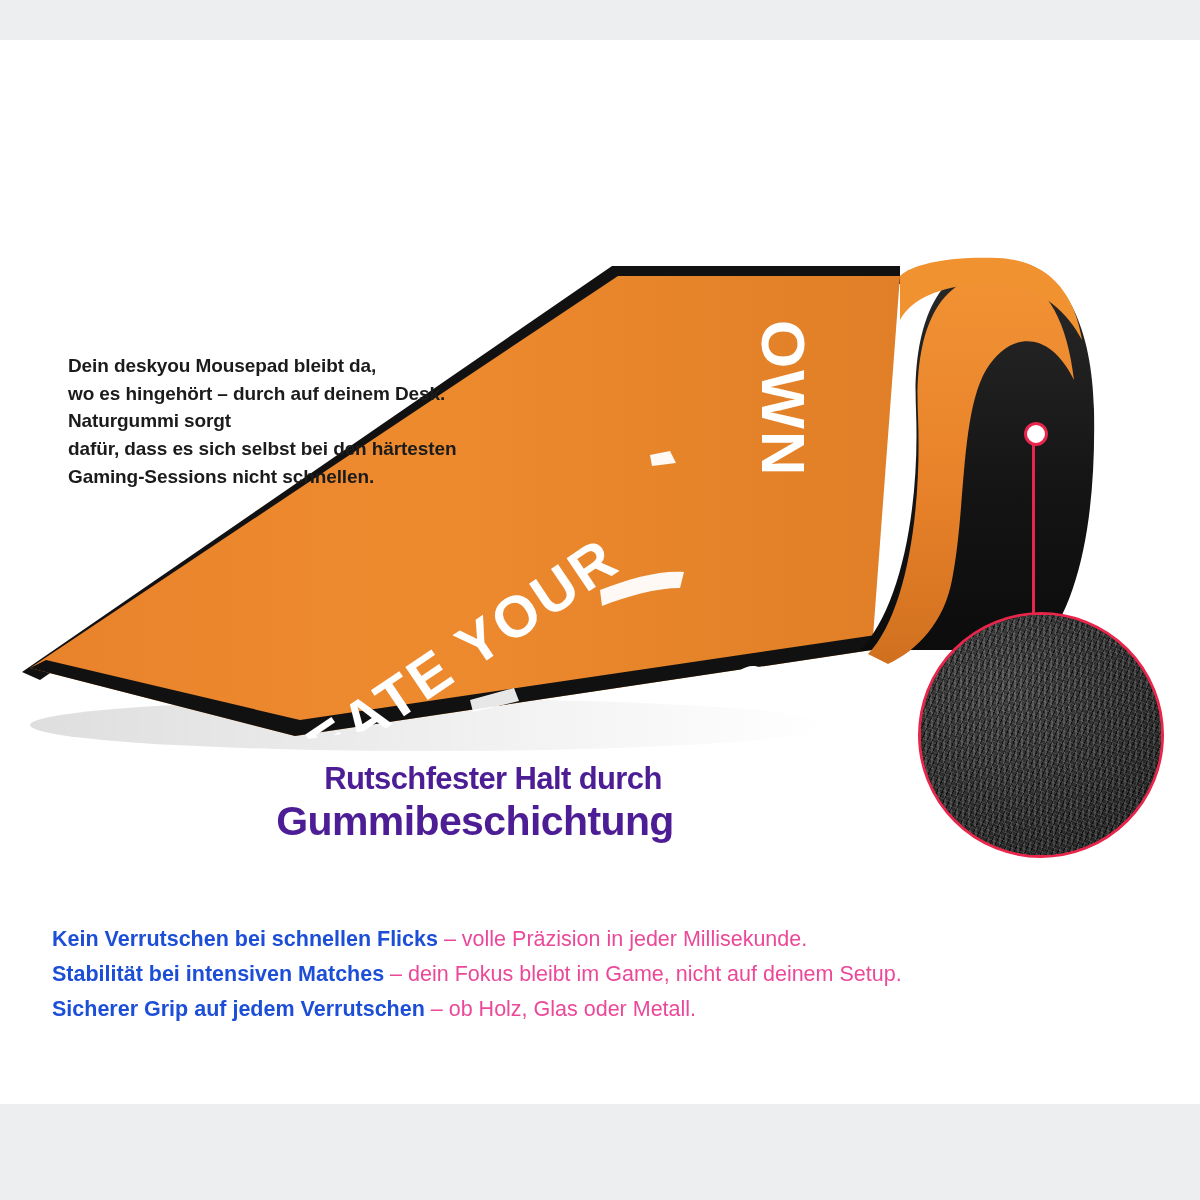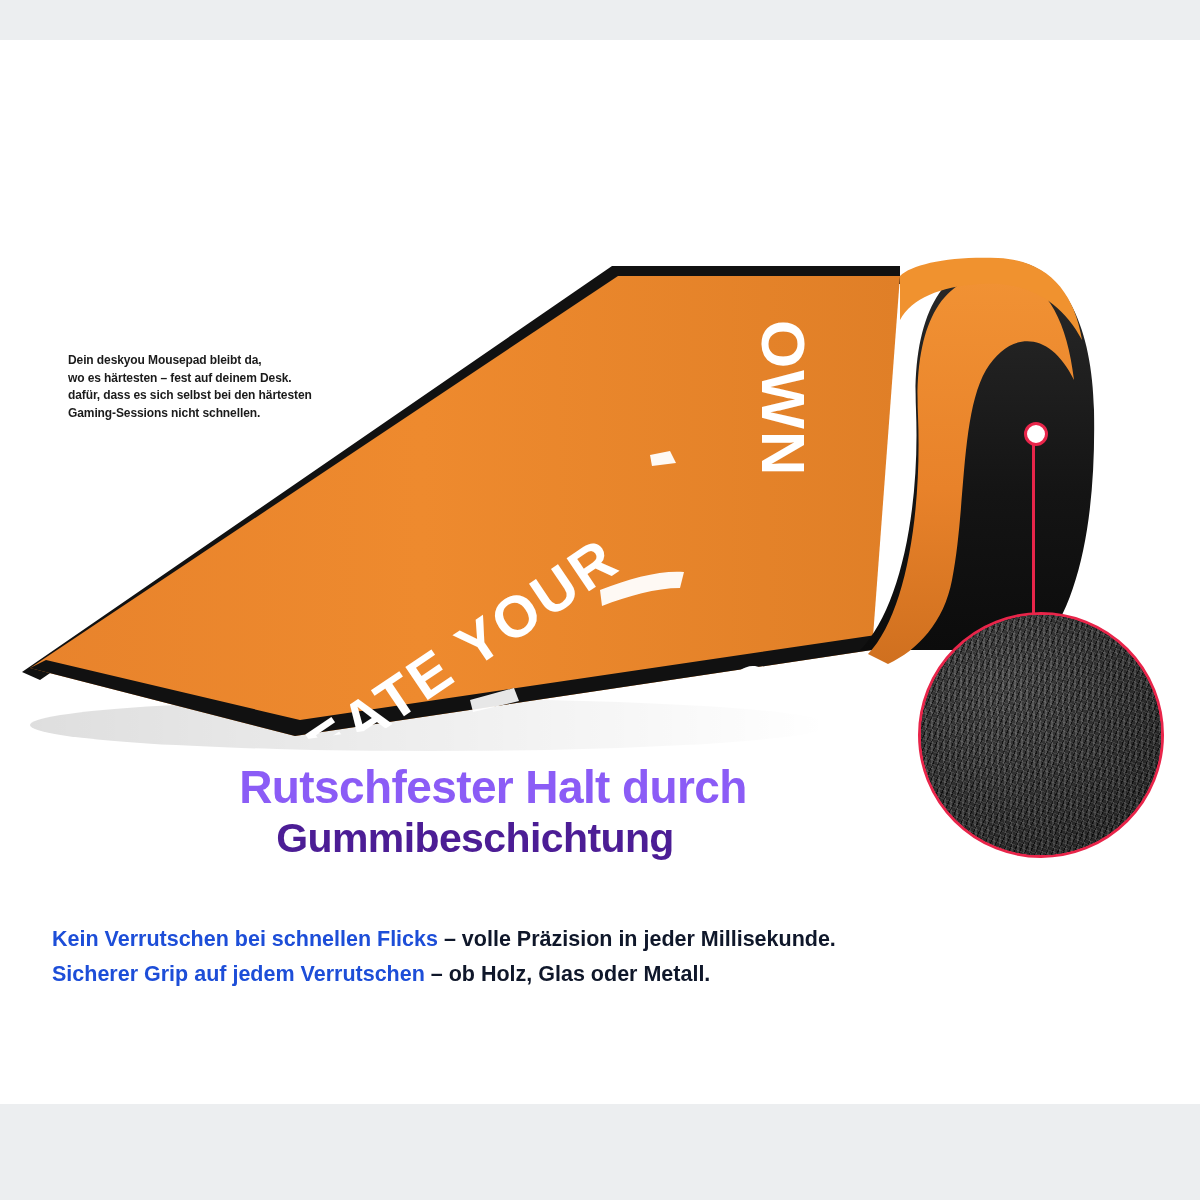--- a/index.html
+++ b/index.html
@@ -46,40 +46,40 @@
     height: 620px;
   }
   .pad-wrap svg { display: block; }
 
   
   .desc {
     position: absolute;
     left: 68px;
     top: 352px;
     width: 470px;
-    font-size: 12px;
+    font-size: 19px;
     font-weight: bold;
     line-height: 1.46;
     color: #1b1b1b;
     letter-spacing: -0.1px;
   }
   .desc div { white-space: nowrap; }
 
   
   .headline {
     position: absolute;
     left: 0;
     top: 762px;
     width: 950px;
     text-align: center;
   }
   .headline .line1 {
-    font-size: 46px;
-    font-weight: bold;
-    color: #8b5cf6;
+    font-size: 31px;
+    font-weight: bold;
+    color: #4c1d95;
     letter-spacing: -0.6px;
     line-height: 1.12;
     padding-left: 36px;
   }
   .headline .line2 {
     font-size: 41px;
     font-weight: bold;
     color: #4c1d95;
     letter-spacing: -0.6px;
     line-height: 1.18;
@@ -137,22 +137,22 @@
     font-size: 21.5px;
     line-height: 1.62;
     color: #1b1b1b;
     white-space: nowrap;
   }
   .bullets .row b {
     color: #1d4ed8;
     font-weight: bold;
   }
   .bullets .row span.rest {
-    font-weight: bold;
-    color: #0f172a;
+    font-weight: normal;
+    color: #ec4899;
   }
 </style>
 </head>
 <body>
 
 <div id="page">
 
   <div class="band-top"></div>
   <div class="stage"></div>
   <div class="band-bottom"></div>
@@ -214,38 +214,42 @@
         </g>
         <g transform="translate(498,700) rotate(-34)">
           <text x="0" y="0" font-family="'Liberation Sans', sans-serif" font-size="56" font-weight="bold" letter-spacing="3">MOUSEPAD</text>
         </g>
       </g>
     </svg>
   </div>
 
   <div class="desc">
     <div>Dein deskyou Mousepad bleibt da,</div>
-    <div>wo es härtesten – fest auf deinem Desk.</div>
+    <div>wo es hingehört – durch auf deinem Desk.</div>
+    <div>Naturgummi sorgt</div>
     <div>dafür, dass es sich selbst bei den härtesten</div>
     <div>Gaming-Sessions nicht schnellen.</div>
   </div>
 
   <div class="zoom-line"></div>
   <div class="zoom-dot"></div>
   <div class="zoom-circle">
     <div class="zoom-tex"></div>
   </div>
 
   <div class="headline">
     <div class="line1">Rutschfester Halt durch</div>
     <div class="line2">Gummibeschichtung</div>
   </div>
 
   <div class="bullets">
     <div class="row">
       <b>Kein Verrutschen bei schnellen Flicks</b><span class="rest"> – volle Präzision in jeder Millisekunde.</span>
     </div>
     <div class="row">
+      <b>Stabilität bei intensiven Matches</b><span class="rest"> – dein Fokus bleibt im Game, nicht auf deinem Setup.</span>
+    </div>
+    <div class="row">
       <b>Sicherer Grip auf jedem Verrutschen</b><span class="rest"> – ob Holz, Glas oder Metall.</span>
     </div>
   </div>
 
 </div>
 
 </body></html>

